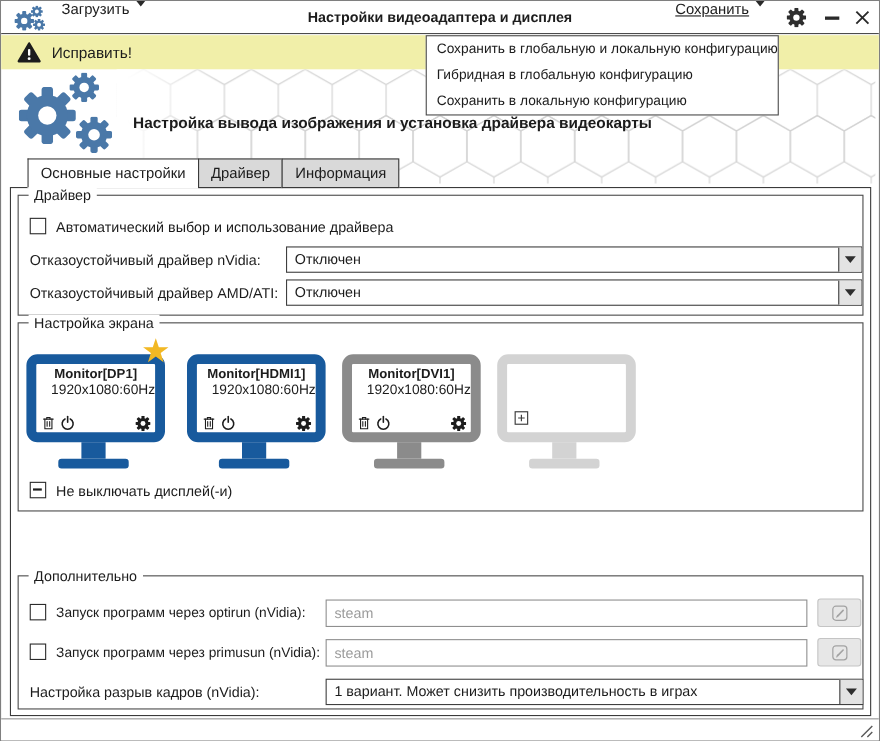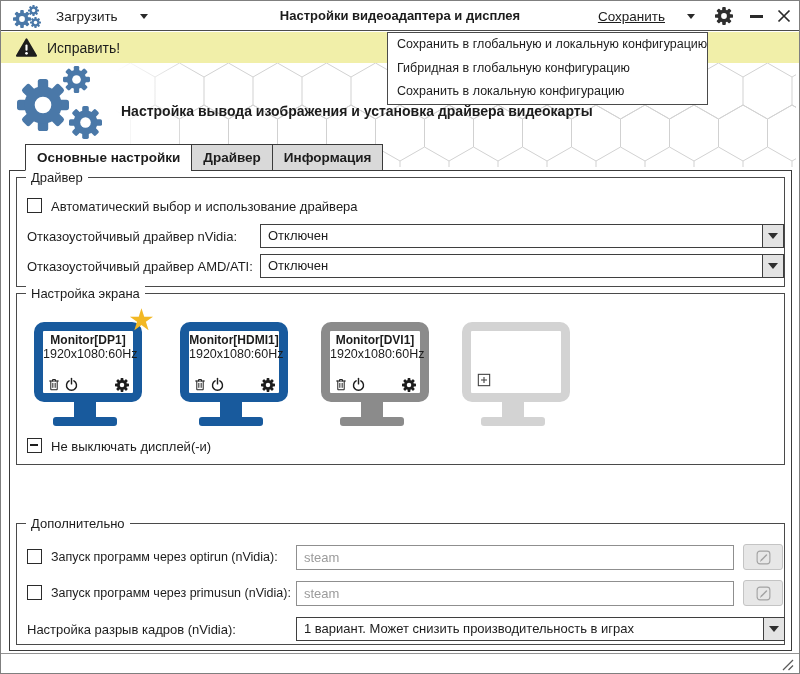--- a/index.html
+++ b/index.html
@@ -4,21 +4,21 @@
 <style>
   * { margin:0; padding:0; box-sizing:border-box; }
   html,body { background:#fff; }
   body { font-family:"Liberation Sans", sans-serif; color:#1c1c1c; }
   .window { position:relative; width:800px; height:674px; background:#fff; border:1px solid #7f7f7f; overflow:hidden; }
 
   
   .topbar { position:absolute; left:0; top:0; width:100%; height:30px; background:#fff; border-bottom:1px solid #4c4c4c; }
   .minilogo { position:absolute; left:12px; top:4px; width:30px; height:23px; }
   .minilogo svg { position:absolute; }
-  .tb-btn { position:absolute; top:0; height:30px; display:flex; align-items:center; gap:22px; font-size:13.5px; cursor:default; }
+  .tb-btn { position:absolute; top:0; height:30px; display:flex; align-items:flex-start; gap:6px; font-size:13.5px; cursor:default; }
   .load-btn { left:55px; }
   .save-btn { right:104px;text-decoration:underline; }
   .caret { width:0; height:0; border-left:4.5px solid transparent; border-right:4.5px solid transparent; border-top:5.5px solid #2a2a2a; display:inline-block; }
   .tb-title { position:absolute; left:0; top:0; width:100%; height:30px; line-height:30px; text-align:center; font-size:13px; font-weight:700; pointer-events:none; }
   .tb-gear { position:absolute; right:66px; top:6px; width:18px; height:18px; }
   .tb-min  { position:absolute; right:36px; top:14px; width:13px; height:3px; background:#2a2a2a; }
   .tb-close{ position:absolute; right:8px; top:8px; width:14px; height:14px; }
 
   
   .warnbar { position:absolute; left:0; top:31px; width:100%; height:31px; background:#f1efa9; display:flex; align-items:center; gap:9px; padding-left:14px; font-size:14px; }
@@ -31,21 +31,21 @@
   
   .header { position:absolute; left:0; top:62px; width:100%; height:82px; }
   .hexbg { position:absolute; left:105px; top:0; opacity:.85; }
   .hexfade { position:absolute; left:105px; top:0; width:90px; height:104px; background:linear-gradient(90deg,#fff 10%,rgba(255,255,255,0)); }
   .biglogo { position:absolute; left:16px; top:3px; width:92px; height:76px; }
   .biglogo svg { position:absolute; }
   .subtitle { position:absolute; left:120px; top:40px; font-size:14px; font-weight:700; white-space:nowrap; z-index:2; }
 
   
   .tabs { position:absolute; left:25px; top:143px; display:flex; z-index:3; }
-  .tab { height:27px; line-height:25px; padding:0 11px; font-size:13.5px; background:#d9d9d9; border:1px solid #3a3a3a; margin-left:-1px; white-space:nowrap;font-weight:bold; }
+  .tab { height:27px; line-height:25px; padding:0 11px; font-size:13.5px; background:#d9d9d9; border:1px solid #3a3a3a; margin-left:-1px; white-space:nowrap; }
   .tab.active { background:#fff; border-bottom:1px solid #fff; }
 
   
   .panel { position:absolute; left:8px; top:169px; width:783px; height:481px; border:1px solid #3a3a3a; background:#fff; z-index:1; }
   .fs { position:absolute; left:6px; width:769px; border:1px solid #4a4a4a; background:#fff; }
   .fs-legend { position:absolute; top:-8px; left:9px; background:#fff; padding:0 5px; font-size:13px; white-space:nowrap; }
   .row-label { position:absolute; font-size:13px; white-space:nowrap; }
 
   .cb { position:absolute; width:15px; height:15px; border:1.6px solid #2b2b2b; background:#fff; }
   .cb.checked::after { content:""; position:absolute; left:1px; top:1px; width:10px; height:5px; border-left:2px solid #1d1d1d; border-bottom:2px solid #1d1d1d; transform:rotate(-45deg); }
@@ -57,21 +57,21 @@
   .combo-btn::after { content:""; width:0; height:0; border-left:5px solid transparent; border-right:5px solid transparent; border-top:6px solid #2e2e2e; }
 
   .txt { position:absolute; height:25px; border:1px solid #8f8f8f; background:#fff; font-family:"Liberation Sans",sans-serif; font-size:13px; padding:0 7px; color:#555; }
   .txt::placeholder { color:#9b9b9b; opacity:1; }
   .edit-btn { position:absolute; width:40px; height:26px; background:#e7e7e7; border:1px solid #c4c4c4; border-radius:3px; color:#a3a3a3; display:flex; align-items:center; justify-content:center; }
 
   
   .monitors { position:absolute; left:7px; top:0; width:100%; height:160px; }
   .monitor { position:absolute; top:28px; width:121px; }
   .m-blue { --mc:#185a9d; } .m-gray { --mc:#8b8b8b; } .m-empty { --mc:#d3d3d3; }
-  .mframe { position:relative; width:108px; height:80px; border:9px solid var(--mc); border-radius:10px; background:#fff;margin-left:10px; }
+  .mframe { position:relative; width:126px; height:80px; border:9px solid var(--mc); border-radius:10px; background:#fff; }
   .mname { font-size:12px; font-weight:700; text-align:center; margin-top:2px; white-space:nowrap; }
   .mmode { font-size:12.5px; text-align:right; white-space:nowrap; }
   .micons { position:absolute; left:4px; right:4px; bottom:0; height:17px; display:flex; align-items:center; gap:3px; color:#1d1d1d; }
   .micons .sp { flex:1; }
   .mneck { width:22px; height:15px; background:var(--mc); margin:0 auto; }
   .mbase { width:64px; height:9px; background:var(--mc); border-radius:3px; margin:0 auto; }
   .star { position:absolute; top:-17px; right:-10px; font-size:30px; line-height:30px; color:#f2b824; z-index:2; }
   .star::before { content:"★"; }
   .addico { position:absolute; left:5px; bottom:5px; color:#3f3f3f; }
 

